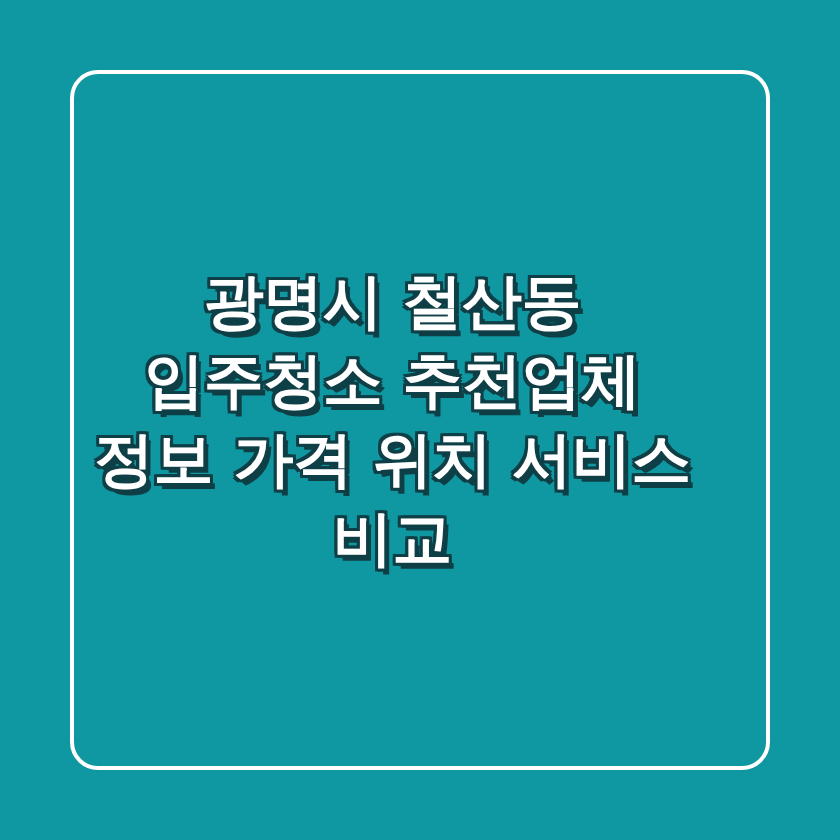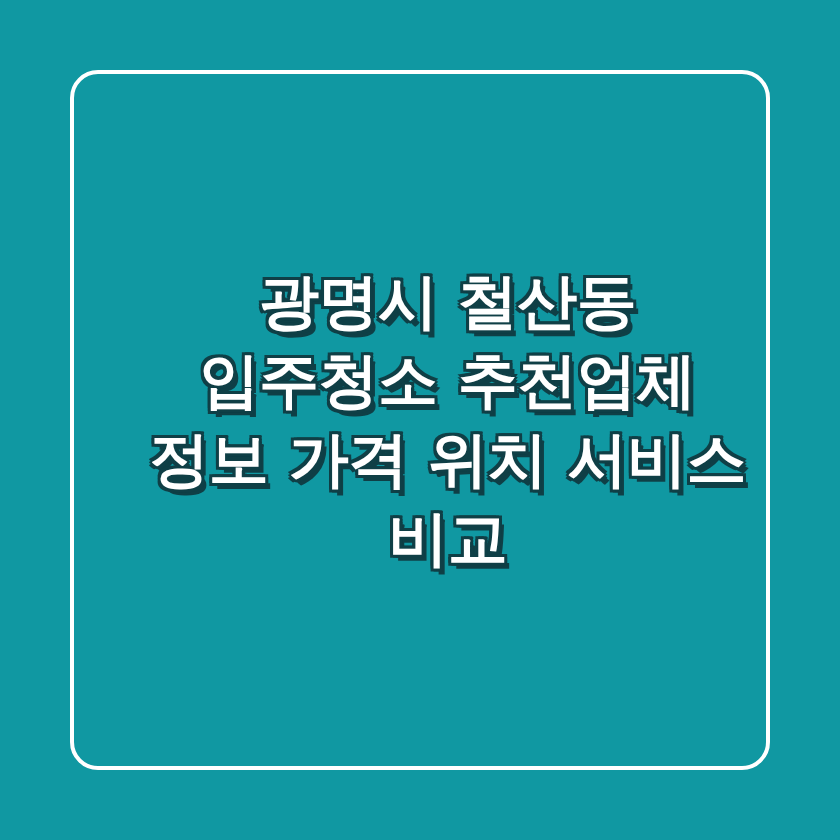--- a/index.html
+++ b/index.html
@@ -32,21 +32,21 @@
     pointer-events: none;
   }
   .title-wrap {
     position: absolute;
     left: 70px;
     top: 70px;
     width: 700px;
     height: 700px;
     display: flex;
     align-items: center;
-    justify-content: flex-end;
+    justify-content: flex-start;
     box-sizing: border-box;
     padding: 16px 24px;
   }
   .title {
     margin: 0;
     text-align: center;
     color: #ffffff;
     font-family: "DejaVu Sans", "Liberation Sans", sans-serif;
     font-size: 60px;
     font-weight: bold;

